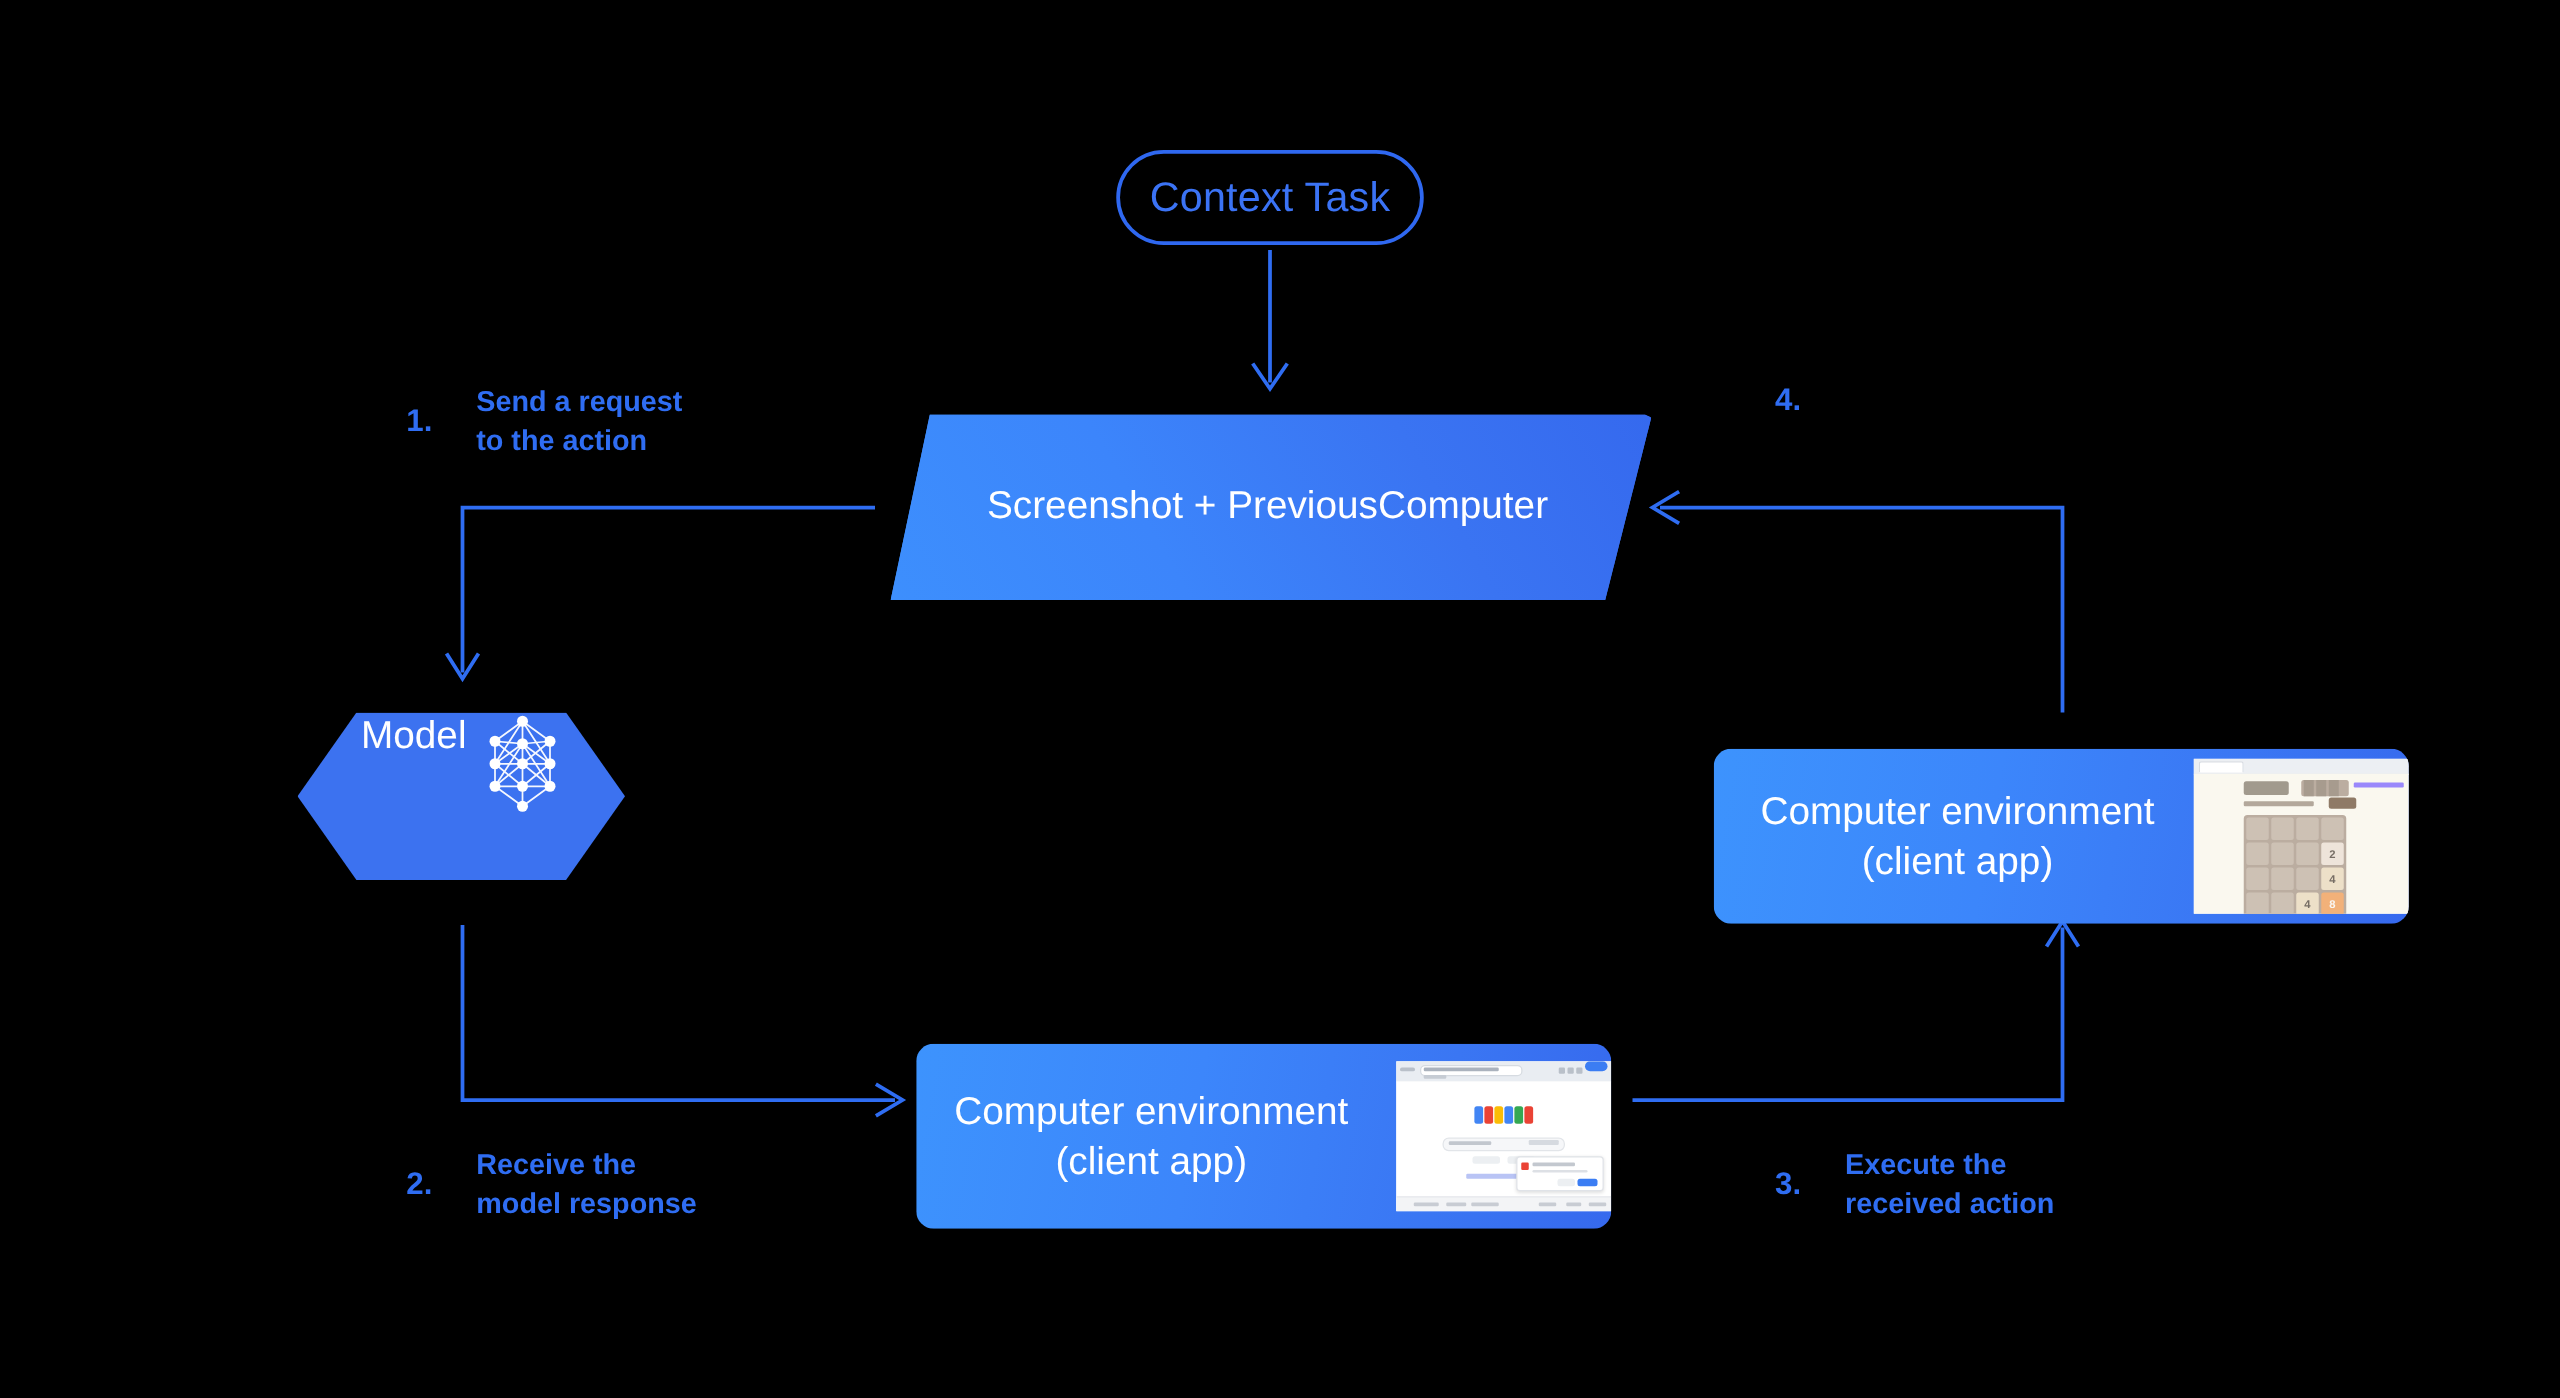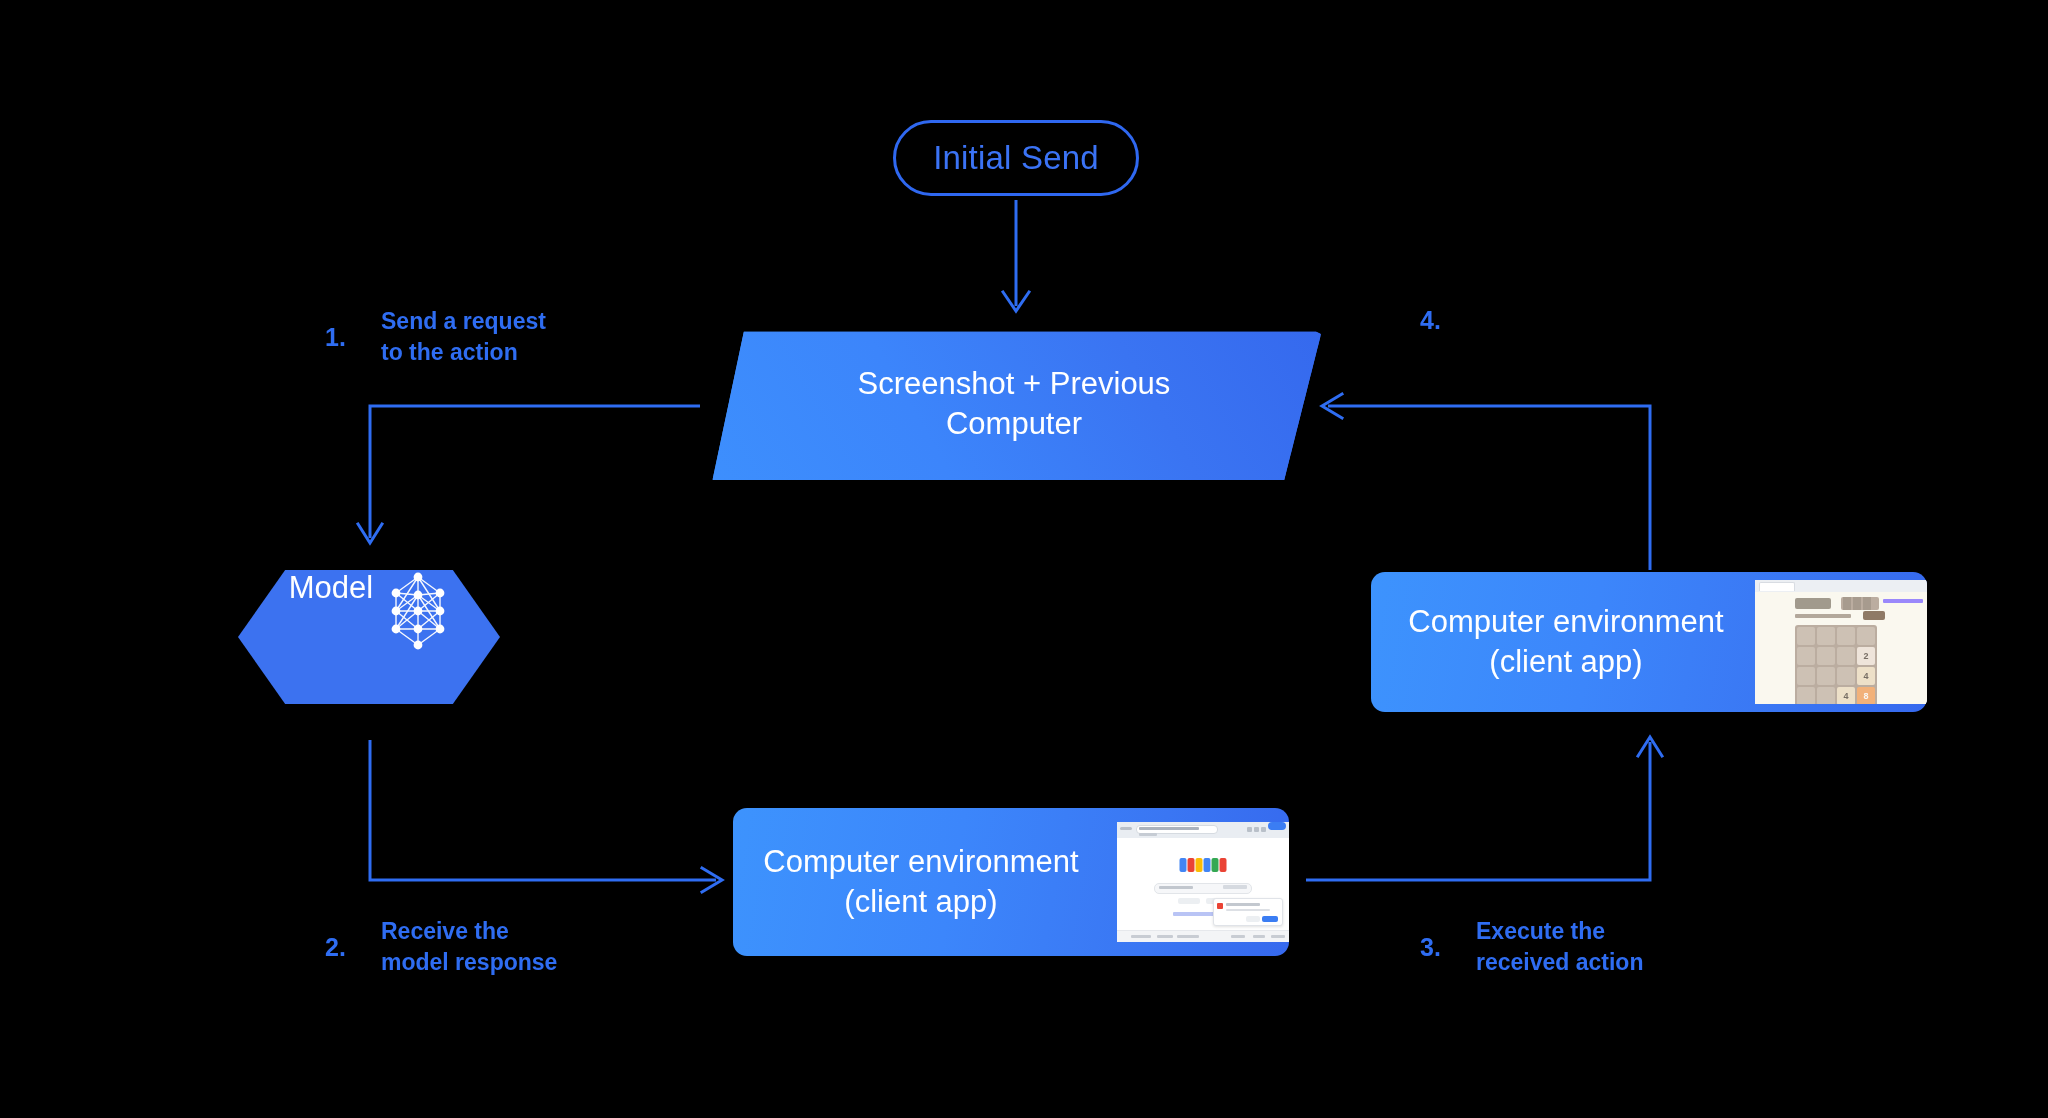--- a/index.html
+++ b/index.html
@@ -72,21 +72,21 @@
   .parallelogram .shape::before {
     content: "";
     position: absolute;
     inset: 0;
     background: inherit;
   }
   .para-text {
     position: absolute;
     inset: 0;
     display: flex;
-    flex-direction: column;
+    flex-direction: row;
     align-items: center;
     justify-content: center;
     color: #ffffff;
     font-size: 31px;
     line-height: 1.28;
     text-align: center;
   }
 
   
   .hexagon {
@@ -116,20 +116,21 @@
   }
   .nn-icon { display: block; }
 
   
   .env-card {
     position: absolute;
     border-radius: 14px;
     overflow: hidden;
     display: flex;
     align-items: center;
+    margin-top: 27px;
   }
   .env-card .card-bg {
     position: absolute;
     inset: 0;
     background: linear-gradient(100deg, #3d93fd 0%, #3c86fb 40%, #3a76f3 75%, #3669ee 100%);
   }
   .env-label {
     position: relative;
     color: #ffffff;
     font-size: 31px;
@@ -286,21 +287,21 @@
       <path d="M1638,756 L1650,737 L1662,756" stroke="#2f6df2" stroke-width="3" fill="none" stroke-linecap="square"></path>
     </g>
 
     <g>
       <path d="M1650,570 L1650,406 L1328,406" stroke="#2f6df2" stroke-width="3" fill="none"></path>
       <path d="M1342,394 L1322,406 L1342,418" stroke="#2f6df2" stroke-width="3" fill="none" stroke-linecap="square"></path>
     </g>
   </svg>
 
   <div class="pill">
-    <span class="pill-label">Initial Send</span>
+    <span class="pill-label">Context Task</span>
   </div>
 
   <div class="parallelogram">
     <div class="shape"></div>
     <div class="para-text">
       <span>Screenshot + Previous</span>
       <span>Computer</span>
     </div>
   </div>
 

